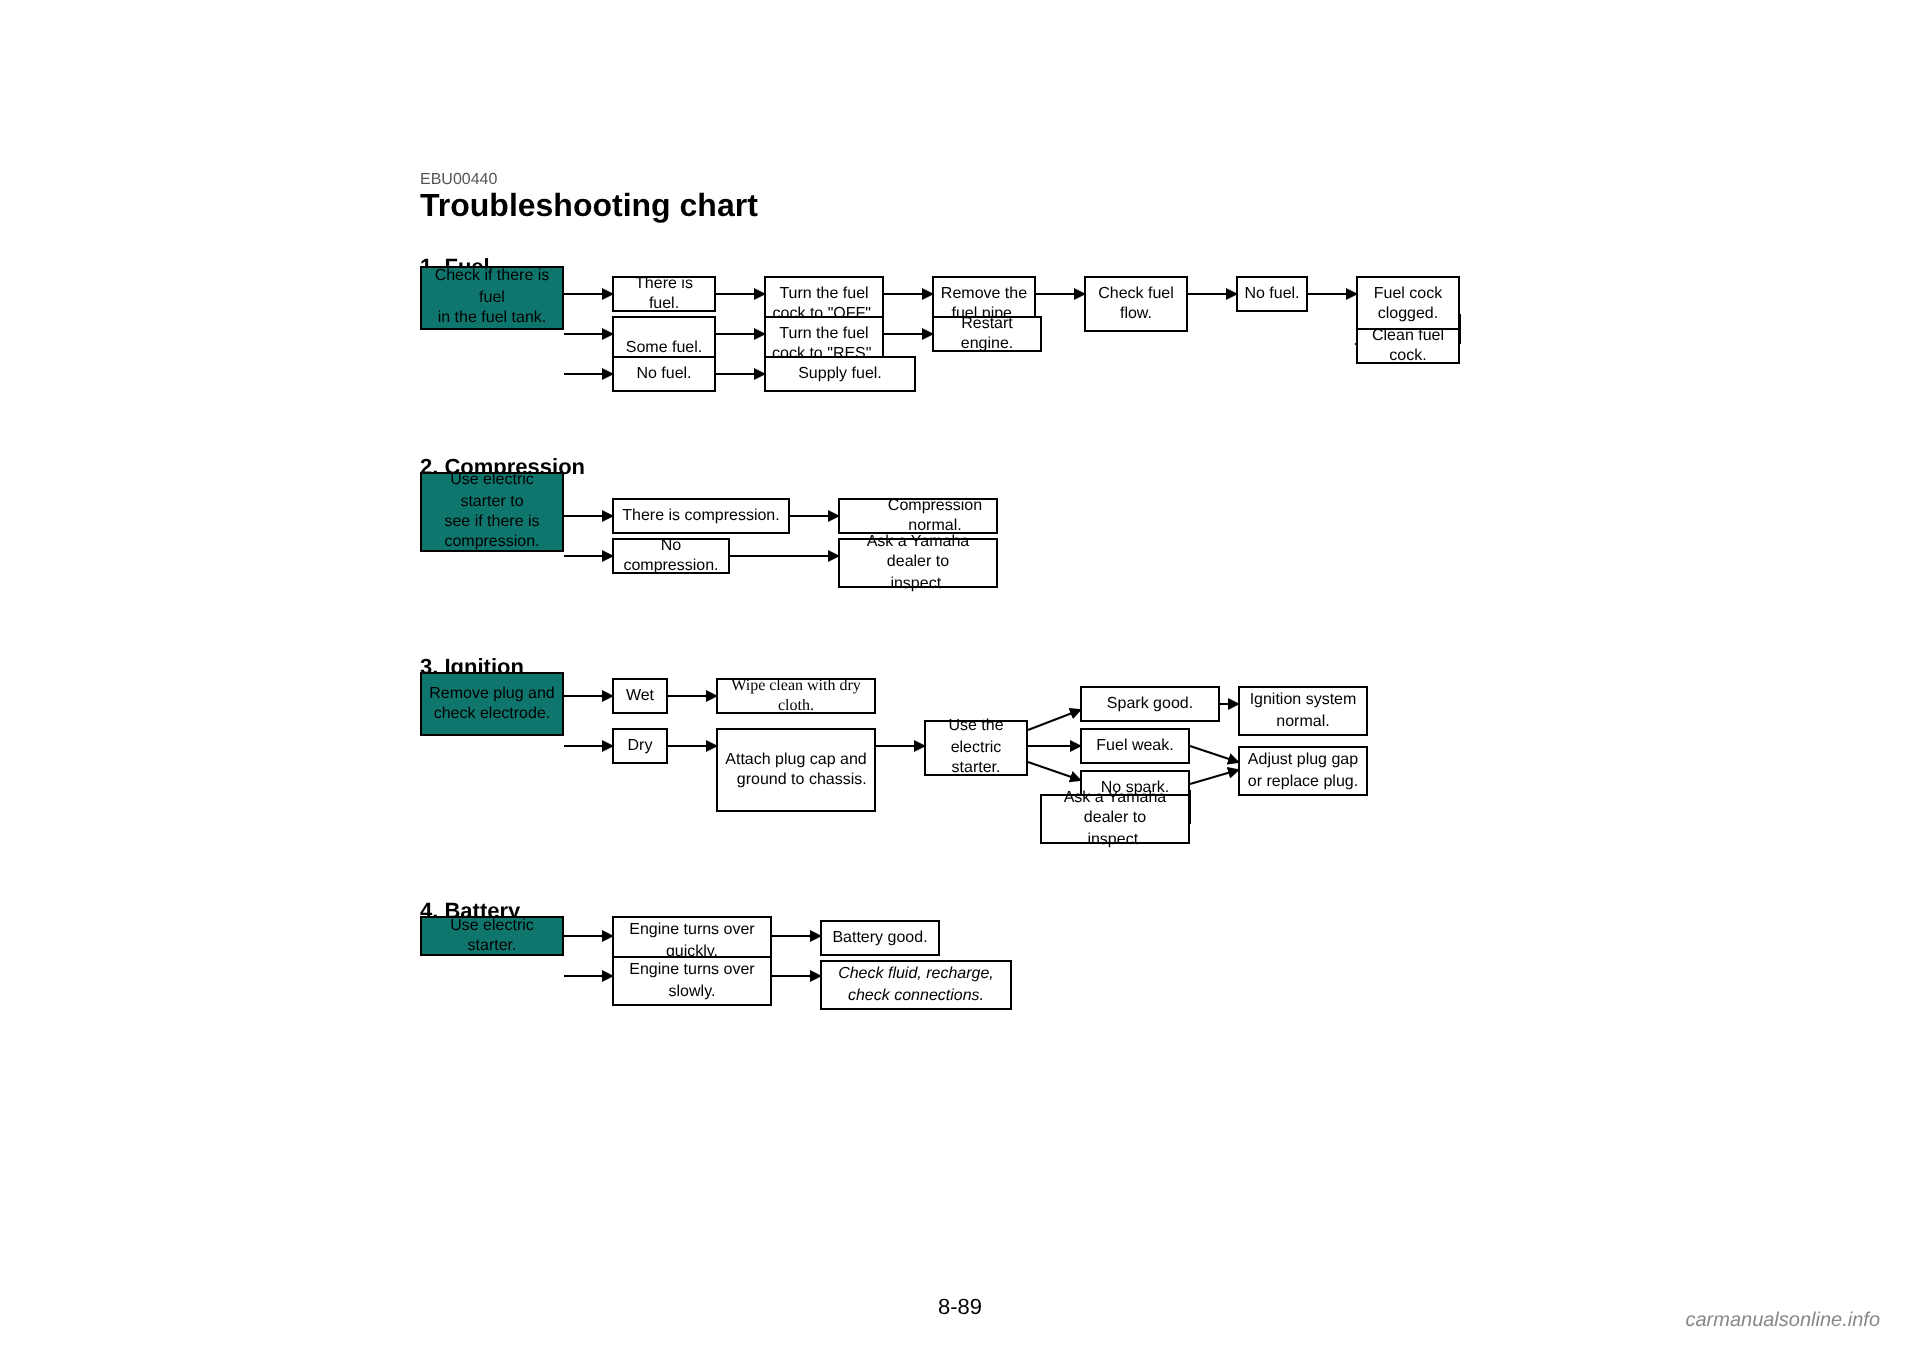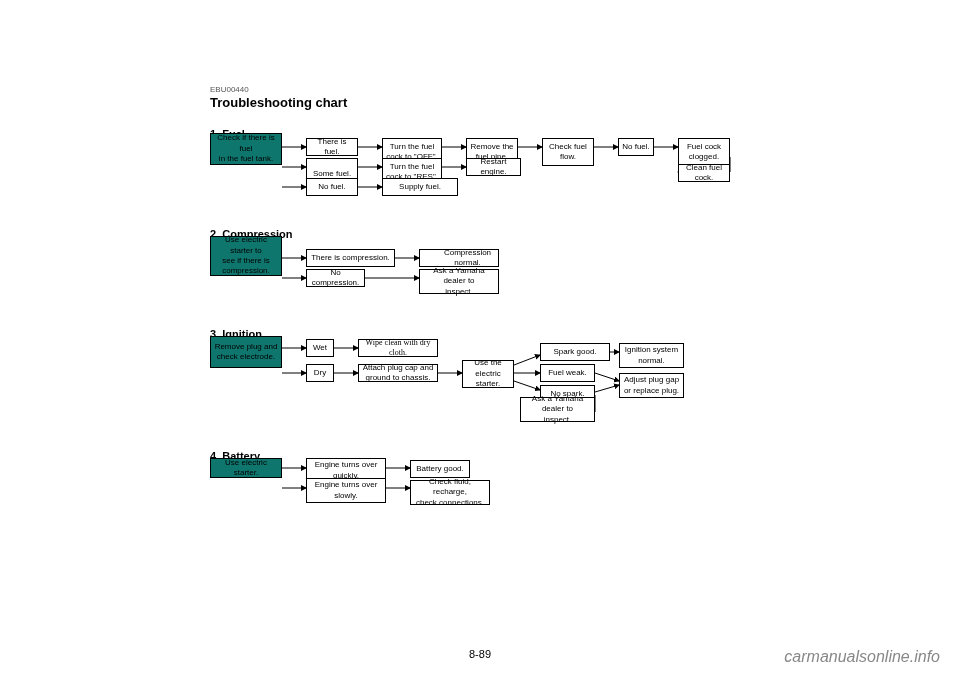--- a/index.html
+++ b/index.html
@@ -26,38 +26,38 @@
       bottom: 18px;
       left: 50%;
       transform: translateX(-50%);
       font-size: 11px;
     }
 
     .watermark {
       position: absolute;
       bottom: 12px;
       right: 20px;
-      font-size: 16px;
+      font-size: 10px;
       color: #888;
       font-style: italic;
     }
 
     .doc-code {
       position: absolute;
       top: 85px;
       left: 210px;
       font-size: 8px;
       color: #555;
     }
 
     .page-title {
       position: absolute;
       top: 95px;
       left: 210px;
-      font-size: 13px;
+      font-size: 16px;
       font-weight: bold;
     }
 
     
     .flowchart {
       position: absolute;
       top: 120px;
       left: 210px;
       width: 680px;
       height: 510px;
@@ -225,21 +225,21 @@
     <div class="section-title" style="top:208px; left:0px;">3. Ignition</div>
 
     <div class="box box-shaded" style="top:216px; left:0px; width:72px; height:32px;">Remove plug and<br>check electrode.</div>
 
     <div class="box" style="top:219px; left:96px; width:28px; height:18px;">Wet</div>
 
     <div class="box" style="top:244px; left:96px; width:28px; height:18px;">Dry</div>
 
     <div class="box" style="top:219px; left:148px; width:80px; height:18px;font-family:Liberation Serif, serif;">Wipe clean with dry cloth.</div>
 
-    <div class="box" style="top:244px; left:148px; width:80px; height:18px;">Attach plug cap and<br>ground to chassis.</div>
+    <div class="box" style="top:244px; left:148px; width:80px; height:42px;text-align:right;">Attach plug cap and<br>ground to chassis.</div>
 
     <div class="box" style="top:240px; left:252px; width:52px; height:28px;">Use the<br>electric starter.</div>
 
     <div class="box" style="top:223px; left:330px; width:70px; height:18px;">Spark good.</div>
 
     <div class="box" style="top:244px; left:330px; width:55px; height:18px;">Fuel weak.</div>
 
     <div class="box" style="top:265px; left:330px; width:55px; height:18px;">No spark.</div>
 
     <div class="box" style="top:223px; left:409px; width:65px; height:25px;">Ignition system<br>normal.</div>
@@ -251,21 +251,21 @@
     <div class="section-title" style="top:330px; left:0px;">4. Battery</div>
 
     <div class="box box-shaded" style="top:338px; left:0px; width:72px; height:20px;">Use electric starter.</div>
 
     <div class="box" style="top:338px; left:96px; width:80px; height:25px;">Engine turns over<br>quickly.</div>
 
     <div class="box" style="top:358px; left:96px; width:80px; height:25px;">Engine turns over<br>slowly.</div>
 
     <div class="box" style="top:340px; left:200px; width:60px; height:18px;">Battery good.</div>
 
-    <div class="box" style="top:360px; left:200px; width:80px; height:25px;">Check fluid, recharge,<br>check connections.</div>
+    <div class="box" style="top:360px; left:200px; width:96px; height:25px;font-style:italic;">Check fluid, recharge,<br>check connections.</div>
 
   </div>
 
   <div class="page-number">8-89</div>
 
   <div class="watermark">carmanualsonline.info</div>
 
 </div>
 
 </body></html>

